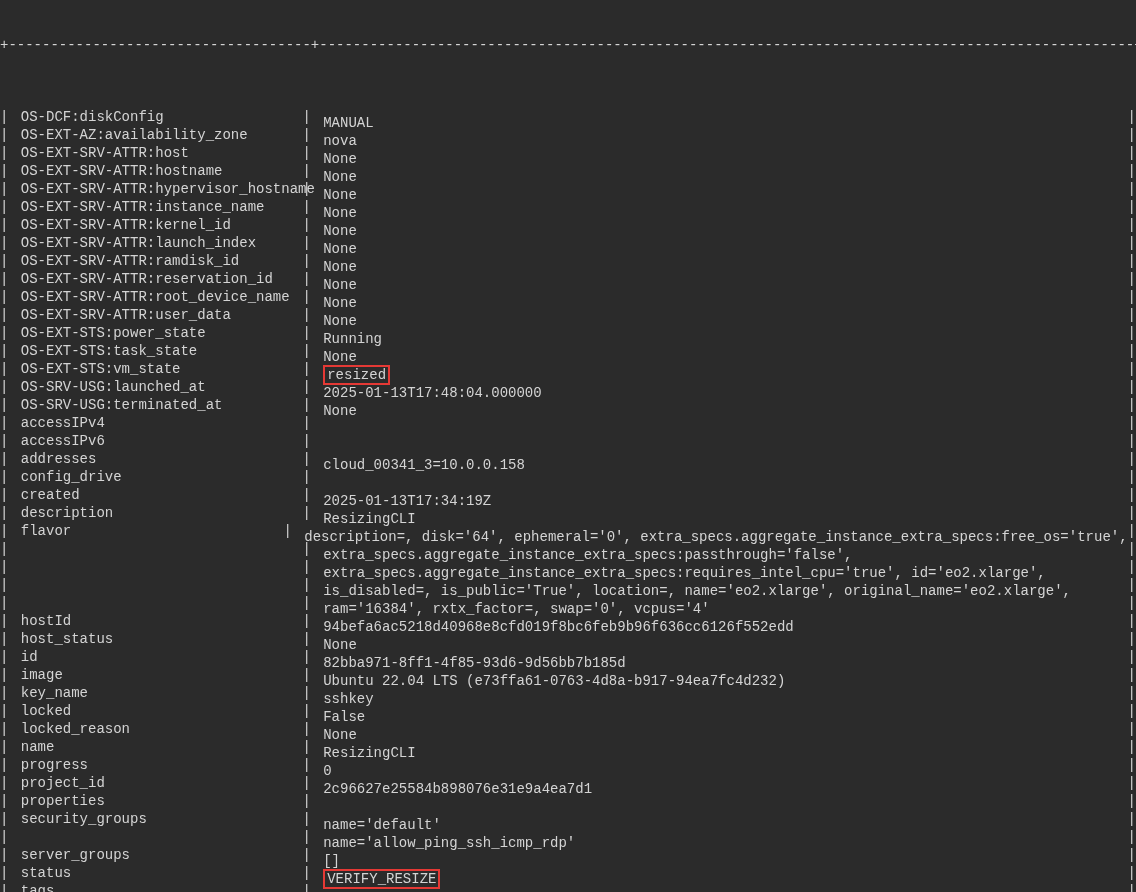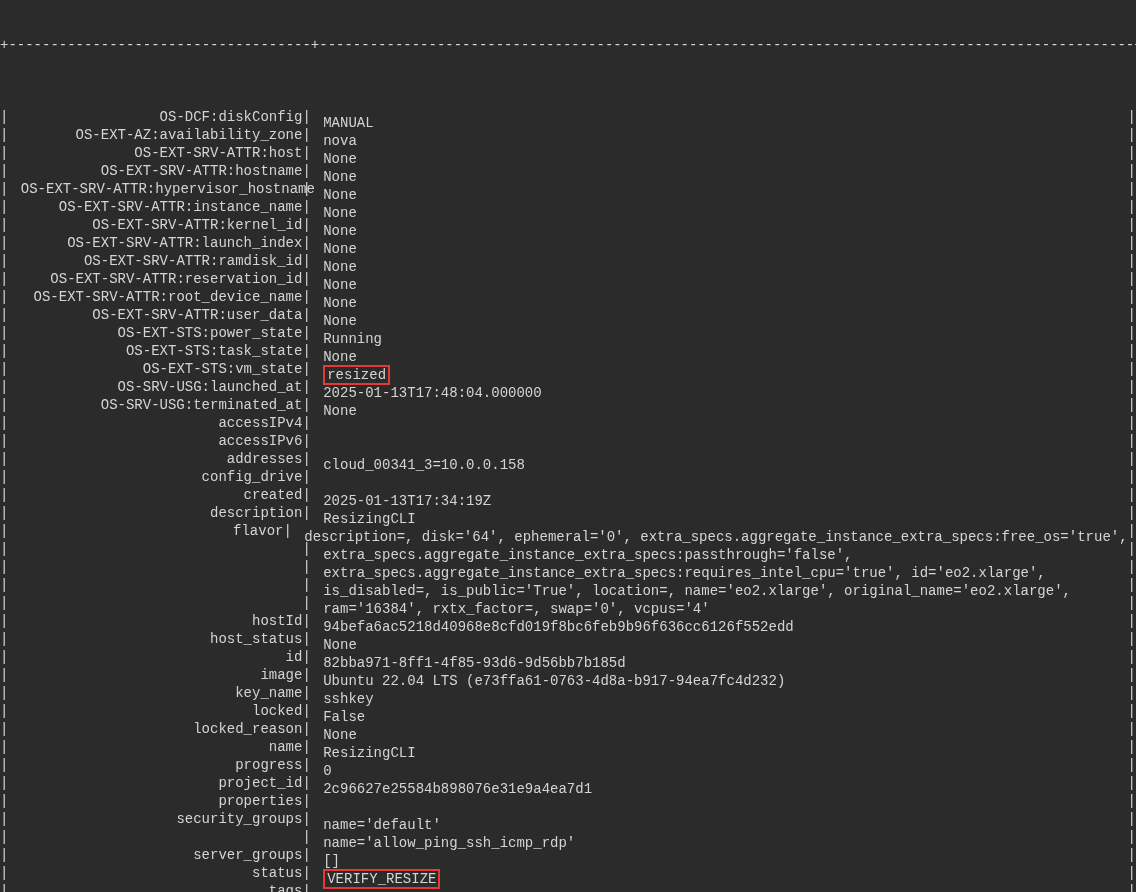--- a/index.html
+++ b/index.html
@@ -20,21 +20,20 @@
     height: 18px;
     align-items: center;
   }
   .pipe {
     color: #d4d4d4;
   }
   .field {
     display: inline-block;
     width: 290px;
     padding-left: 4px;
-    text-align: right;
   }
   .value {
     display: inline-block;
     padding-left: 4px;
     flex: 1;
     margin-top: 12px;
   }
   .highlight {
     border: 2px solid #e53935;
     padding: 0 2px;

